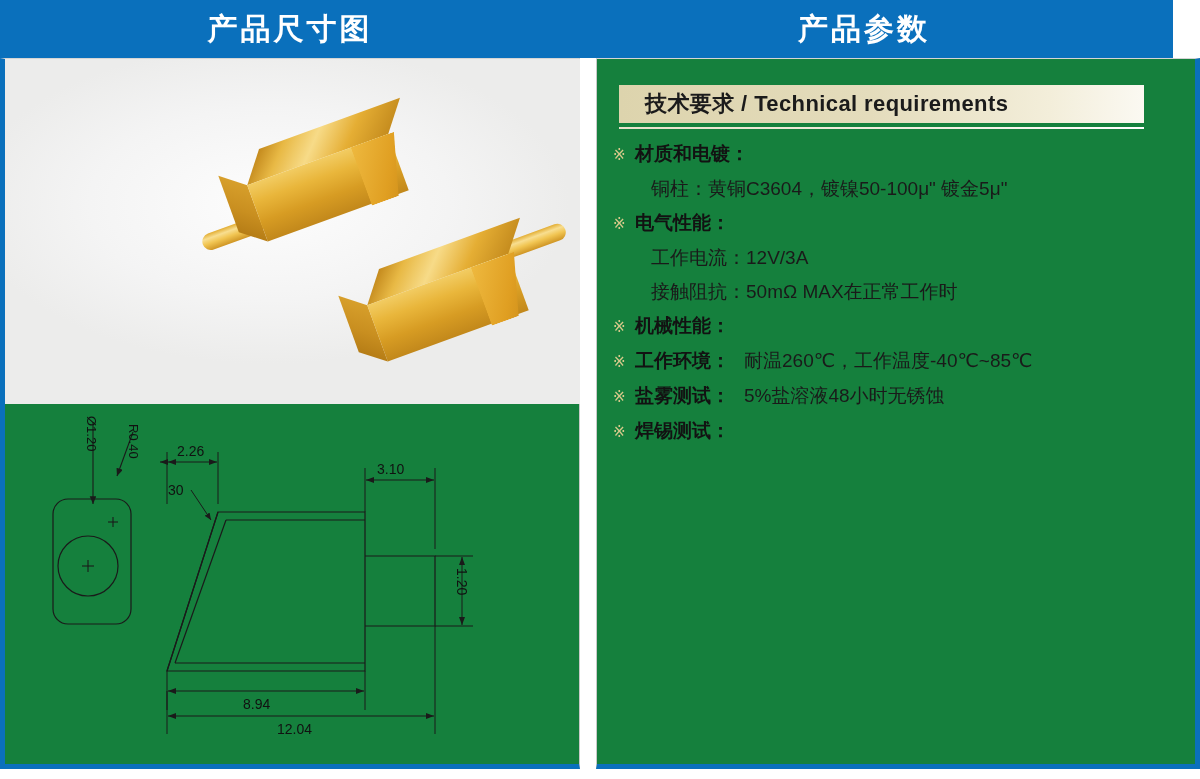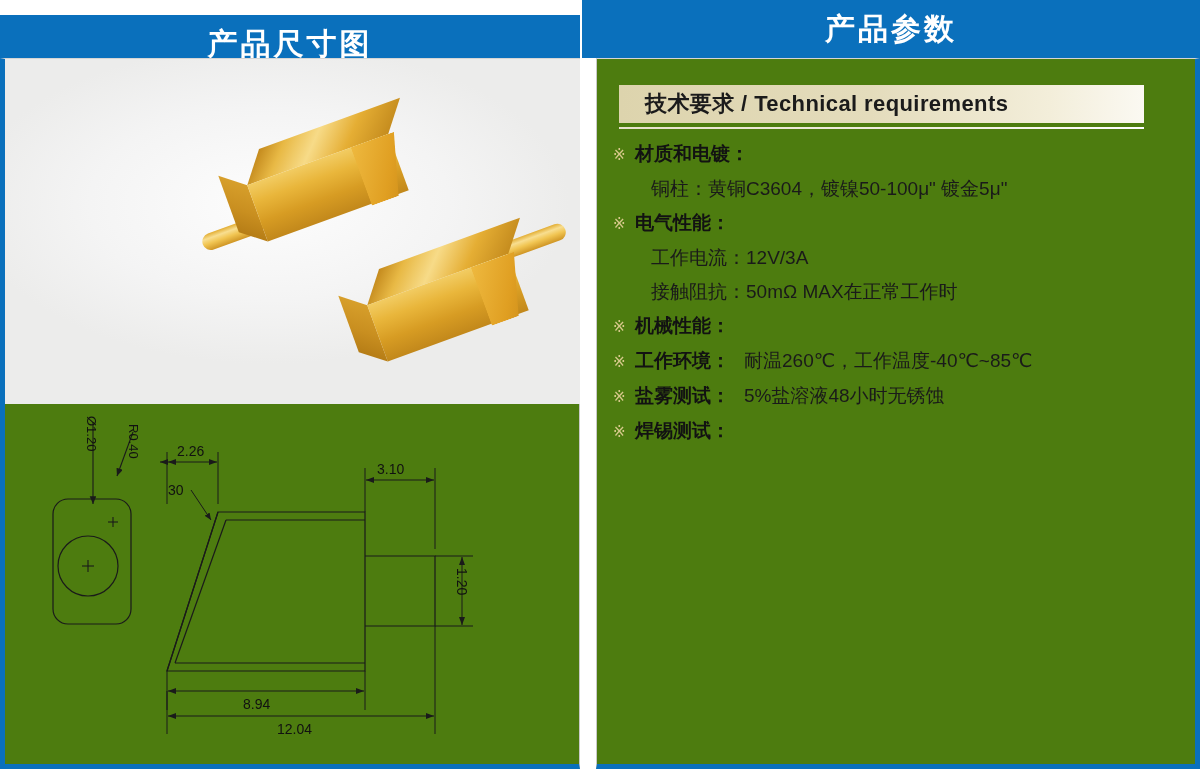--- a/index.html
+++ b/index.html
@@ -29,28 +29,28 @@
     height: 58px;
     background: #0a70bc;
     color: #ffffff;
     display: flex;
     align-items: center;
     justify-content: center;
     font-size: 30px;
     font-weight: bold;
     letter-spacing: 3px;
   }
-  .header-bar.left  { left: 0;   width: 580px; margin-top: 15px; }
-  .header-bar.right { left: 582px; width: 618px; }
+  .header-bar.left  { left: 0;   width: 580px; }
+  .header-bar.right { left: 555px; width: 618px; }
 
   
   .panel {
     position: absolute;
     box-sizing: border-box;
-    background: #4d7c0f;
+    background: #15803d;
   }
   .panel-left {
     left: 0;
     top: 58px;
     width: 580px;
     height: 711px;
     border-left: 5px solid #0a70bc;
     border-bottom: 5px solid #0a70bc;
     border-right: 1px solid #c9c9c9;
     border-top: 1px solid #d5d5d5;

